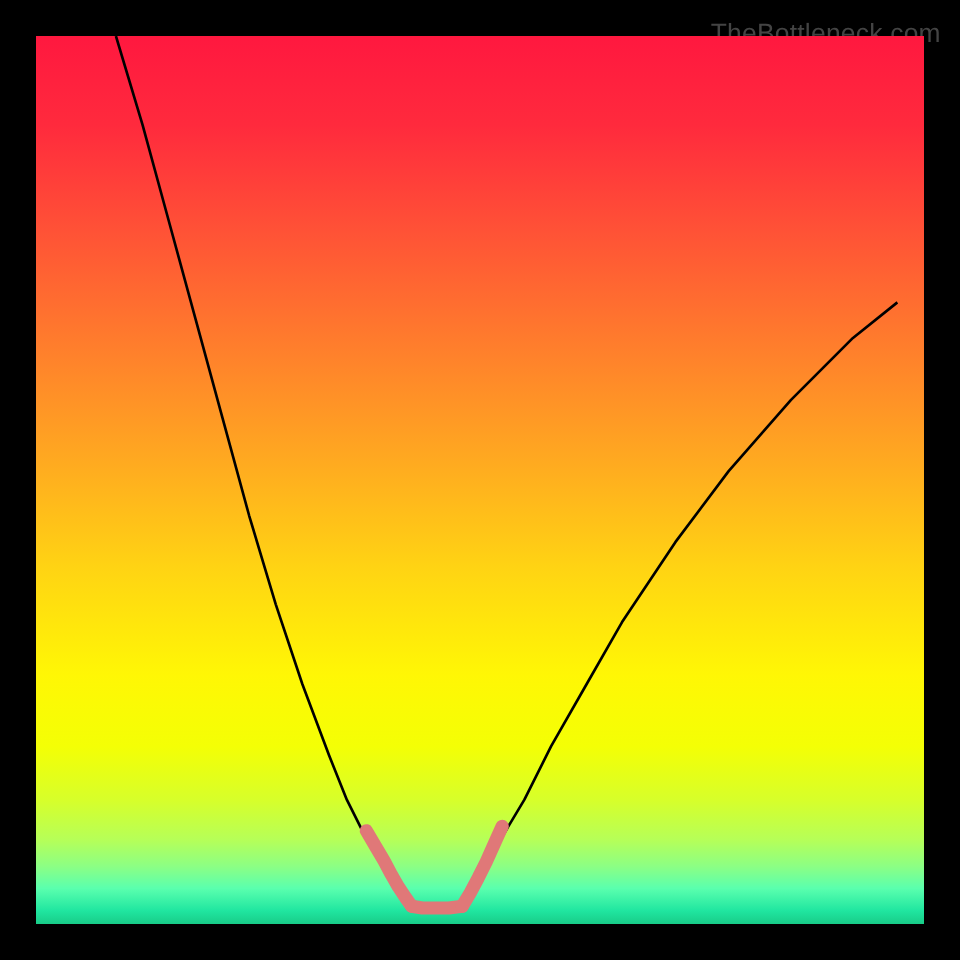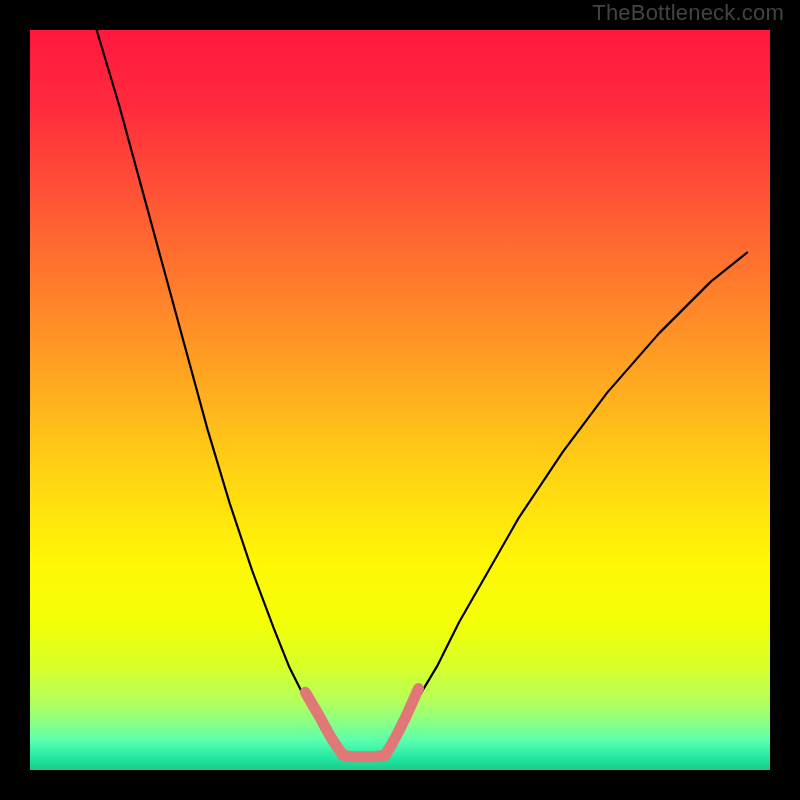--- a/index.html
+++ b/index.html
@@ -12,21 +12,21 @@
     overflow: hidden;
   }
   .frame {
     position: relative;
     width: 800px;
     height: 800px;
     background: #000;
   }
   .watermark {
     position: absolute;
-    top: 0;
+    top: 15px;
     right: 16px;
     color: #444;
     font-size: 22px;
     font-weight: 500;
     letter-spacing: 0.2px;
     user-select: none;
   }
   svg {
     position: absolute;
     top: 0;

